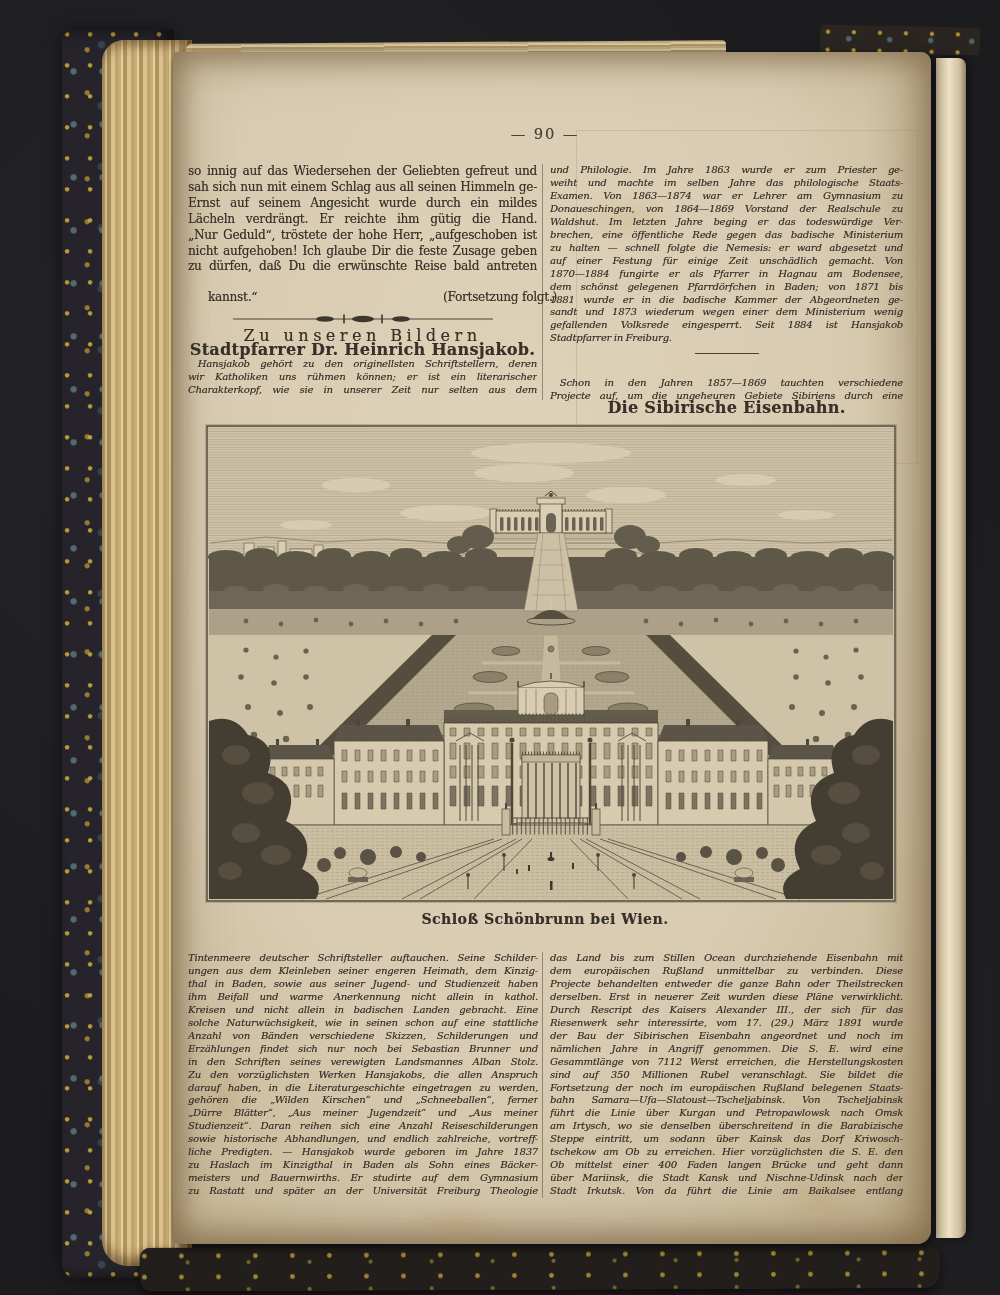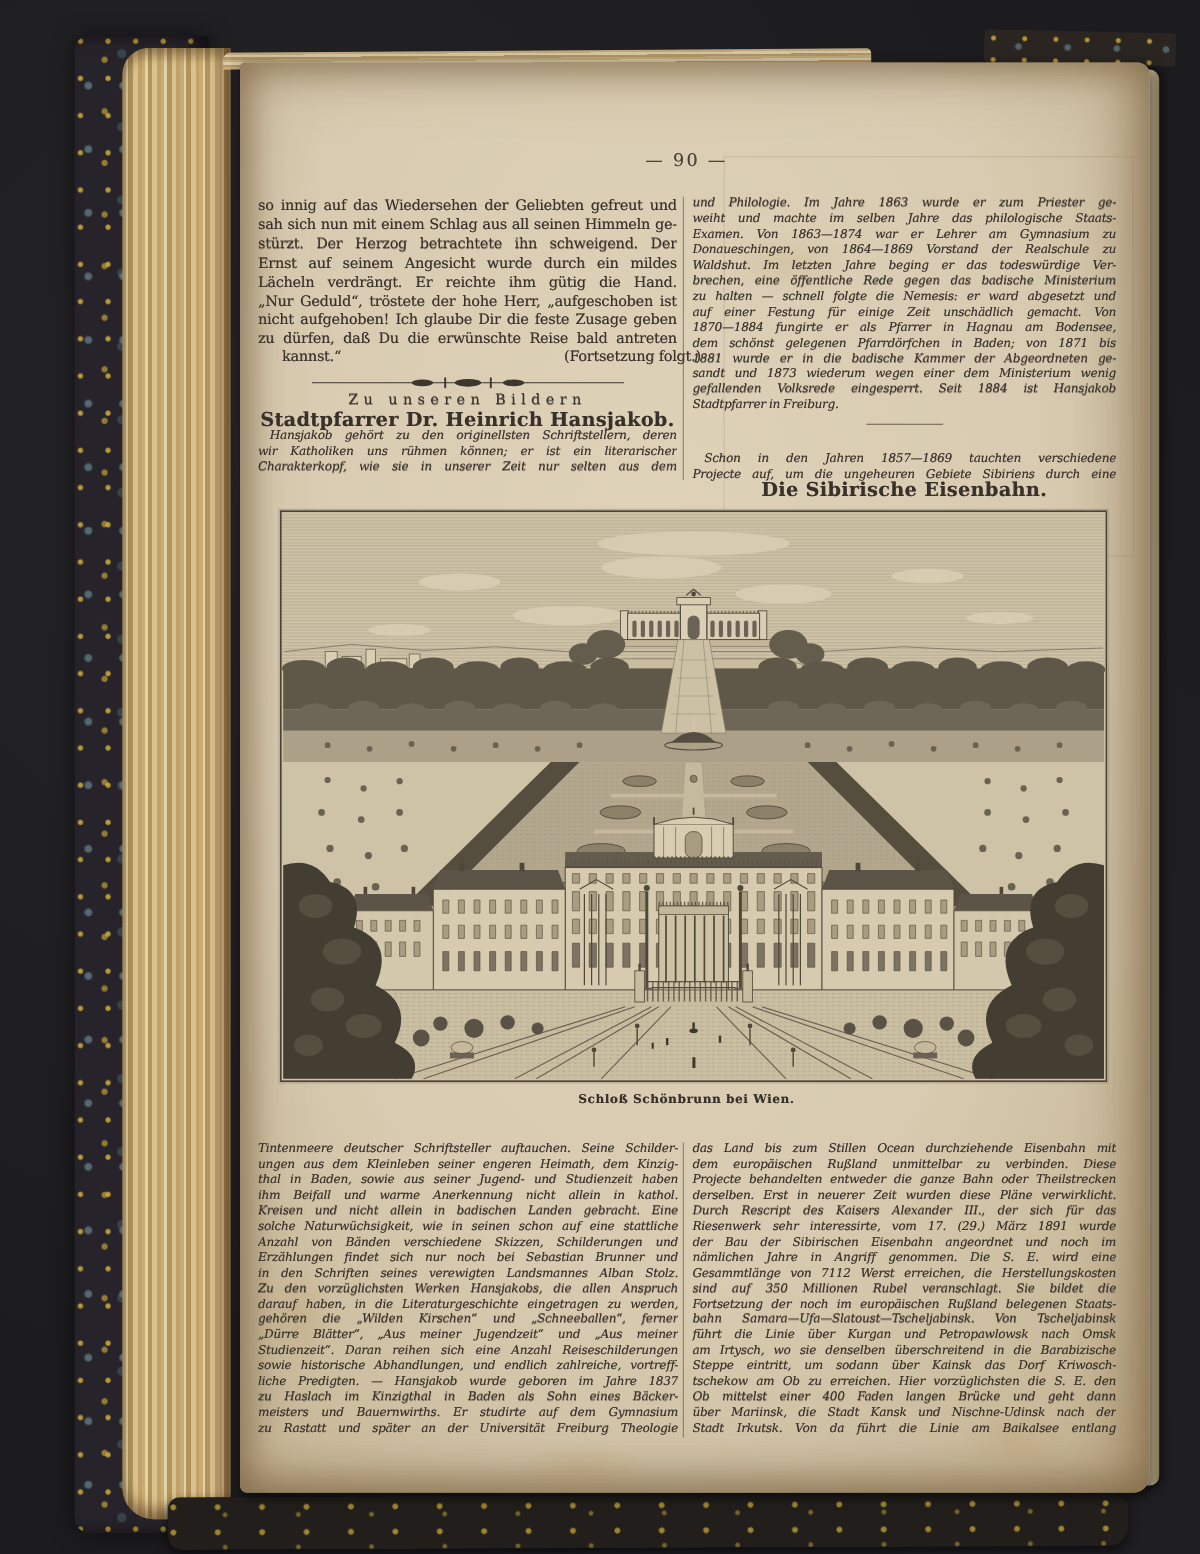--- a/index.html
+++ b/index.html
@@ -53,21 +53,21 @@
     position:absolute;left:140px;top:1246px;width:800px;height:44px;border-radius:10px 12px 16px 12px;
     background-image:
       radial-gradient(circle at 12% 40%, rgba(210,176,60,.7) 0 1.8px, transparent 3px),
       radial-gradient(circle at 78% 55%, rgba(200,168,60,.5) 0 1.4px, transparent 2.6px);
     background-size:37px 21px,61px 27px;background-color:#211e1b;
     transform:rotate(-.25deg);
     box-shadow:0 4px 10px rgba(0,0,0,.6);
   }
   
   .page{
-    position:absolute;left:200px;top:52px;width:758px;height:1192px;
+    position:absolute;left:173px;top:52px;width:758px;height:1192px;
     border-radius:4px 10px 14px 6px;
     background:radial-gradient(ellipse at 45% 35%, #ded2b9 0%, #d8cbb1 55%, #c9b99a 85%, #bca986 100%);
     box-shadow:
       inset 0 0 60px rgba(120,95,60,.25),
       inset -22px 0 38px rgba(110,85,50,.32),
       inset 14px 0 22px rgba(120,95,60,.28),
       inset 0 -16px 26px rgba(110,85,55,.3),
       inset 0 14px 20px rgba(120,95,60,.22),
       2px 3px 10px rgba(0,0,0,.6);
   }
@@ -80,25 +80,25 @@
     font-size:14.5px;letter-spacing:2px;color:#4a4234;}
   .coldiv{position:absolute;width:1px;background:rgba(90,78,60,.55);}
   .coldiv.top{left:369px;top:112px;height:236px;}
   .coldiv.bottom{left:369px;top:900px;height:246px;}
   .colblock{position:absolute;overflow:hidden;}
   .tl{text-align:justify;text-align-last:justify;white-space:nowrap;}
   .art1{font-size:12px;line-height:15.9px;letter-spacing:-.2px;}
   .body-sz{font-size:10px;line-height:12.95px;letter-spacing:-.2px;word-spacing:-.4px;font-style:italic;}
   [data-name="bio-part3-lines"] .tl:last-child{text-align-last:left;}
   .lastline-row{display:flex;justify-content:space-between;margin-left:20px;}
-  .kicker{font-size:12px;letter-spacing:4.5px;text-align:center;}
+  .kicker{font-size:16px;letter-spacing:4.5px;text-align:center;}
   .h-title{font-size:16px;font-weight:bold;text-align:center;letter-spacing:.3px;}
   .shortrule{width:64px;height:1px;background:#4a4234;margin:0 auto;}
   .caption{position:absolute;left:0;top:859px;width:744px;text-align:center;
-    font-size:10px;font-weight:bold;letter-spacing:.5px;}
+    font-size:14px;font-weight:bold;letter-spacing:.5px;}
   .engraving{
     position:absolute;left:33px;top:373px;width:690px;height:477px;
     background:#cfc3a7;box-shadow:0 0 0 1px rgba(86,78,66,.25);
   }
 </style>
 </head>
 <body data-name="photographed-book-page">
 
 <div class="cover-left" data-name="book-cover-marbled-edge"></div>
 <div class="page-stack" data-name="page-stack-edges"></div>
@@ -117,21 +117,20 @@
   <div class="showthrough" data-name="reverse-side-show-through"></div>
 
   <div class="pagenum" data-name="page-number">— 90 —</div>
 
   <div class="coldiv top" data-name="column-divider-top"></div>
   <div class="coldiv bottom" data-name="column-divider-bottom"></div>
 
   <div class="colblock art1" style="left:15px;top:112px;width:349px;height:146px;" data-name="article1-ending-lines">
       <div class="tl" data-name="text-line">so innig auf das Wiedersehen der Geliebten gefreut und</div>
       <div class="tl" data-name="text-line">sah sich nun mit einem Schlag aus all seinen Himmeln ge-</div>
-      <div class="tl" data-name="text-line">stürzt. Der Herzog betrachtete ihn schweigend. Der</div>
       <div class="tl" data-name="text-line">Ernst auf seinem Angesicht wurde durch ein mildes</div>
       <div class="tl" data-name="text-line">Lächeln verdrängt. Er reichte ihm gütig die Hand.</div>
       <div class="tl" data-name="text-line">„Nur Geduld“, tröstete der hohe Herr, „aufgeschoben ist</div>
       <div class="tl" data-name="text-line">nicht aufgehoben! Ich glaube Dir die feste Zusage geben</div>
       <div class="tl" data-name="text-line">zu dürfen, daß Du die erwünschte Reise bald antreten</div>
     </div>
   <div class="colblock art1 lastline-row" style="left:15px;top:238px;width:349px;height:18px;" data-name="article1-last-row">
     <span data-name="article1-last-words">kannst.“</span>
     <span data-name="continuation-note">(Fortsetzung folgt.)</span>
   </div>

